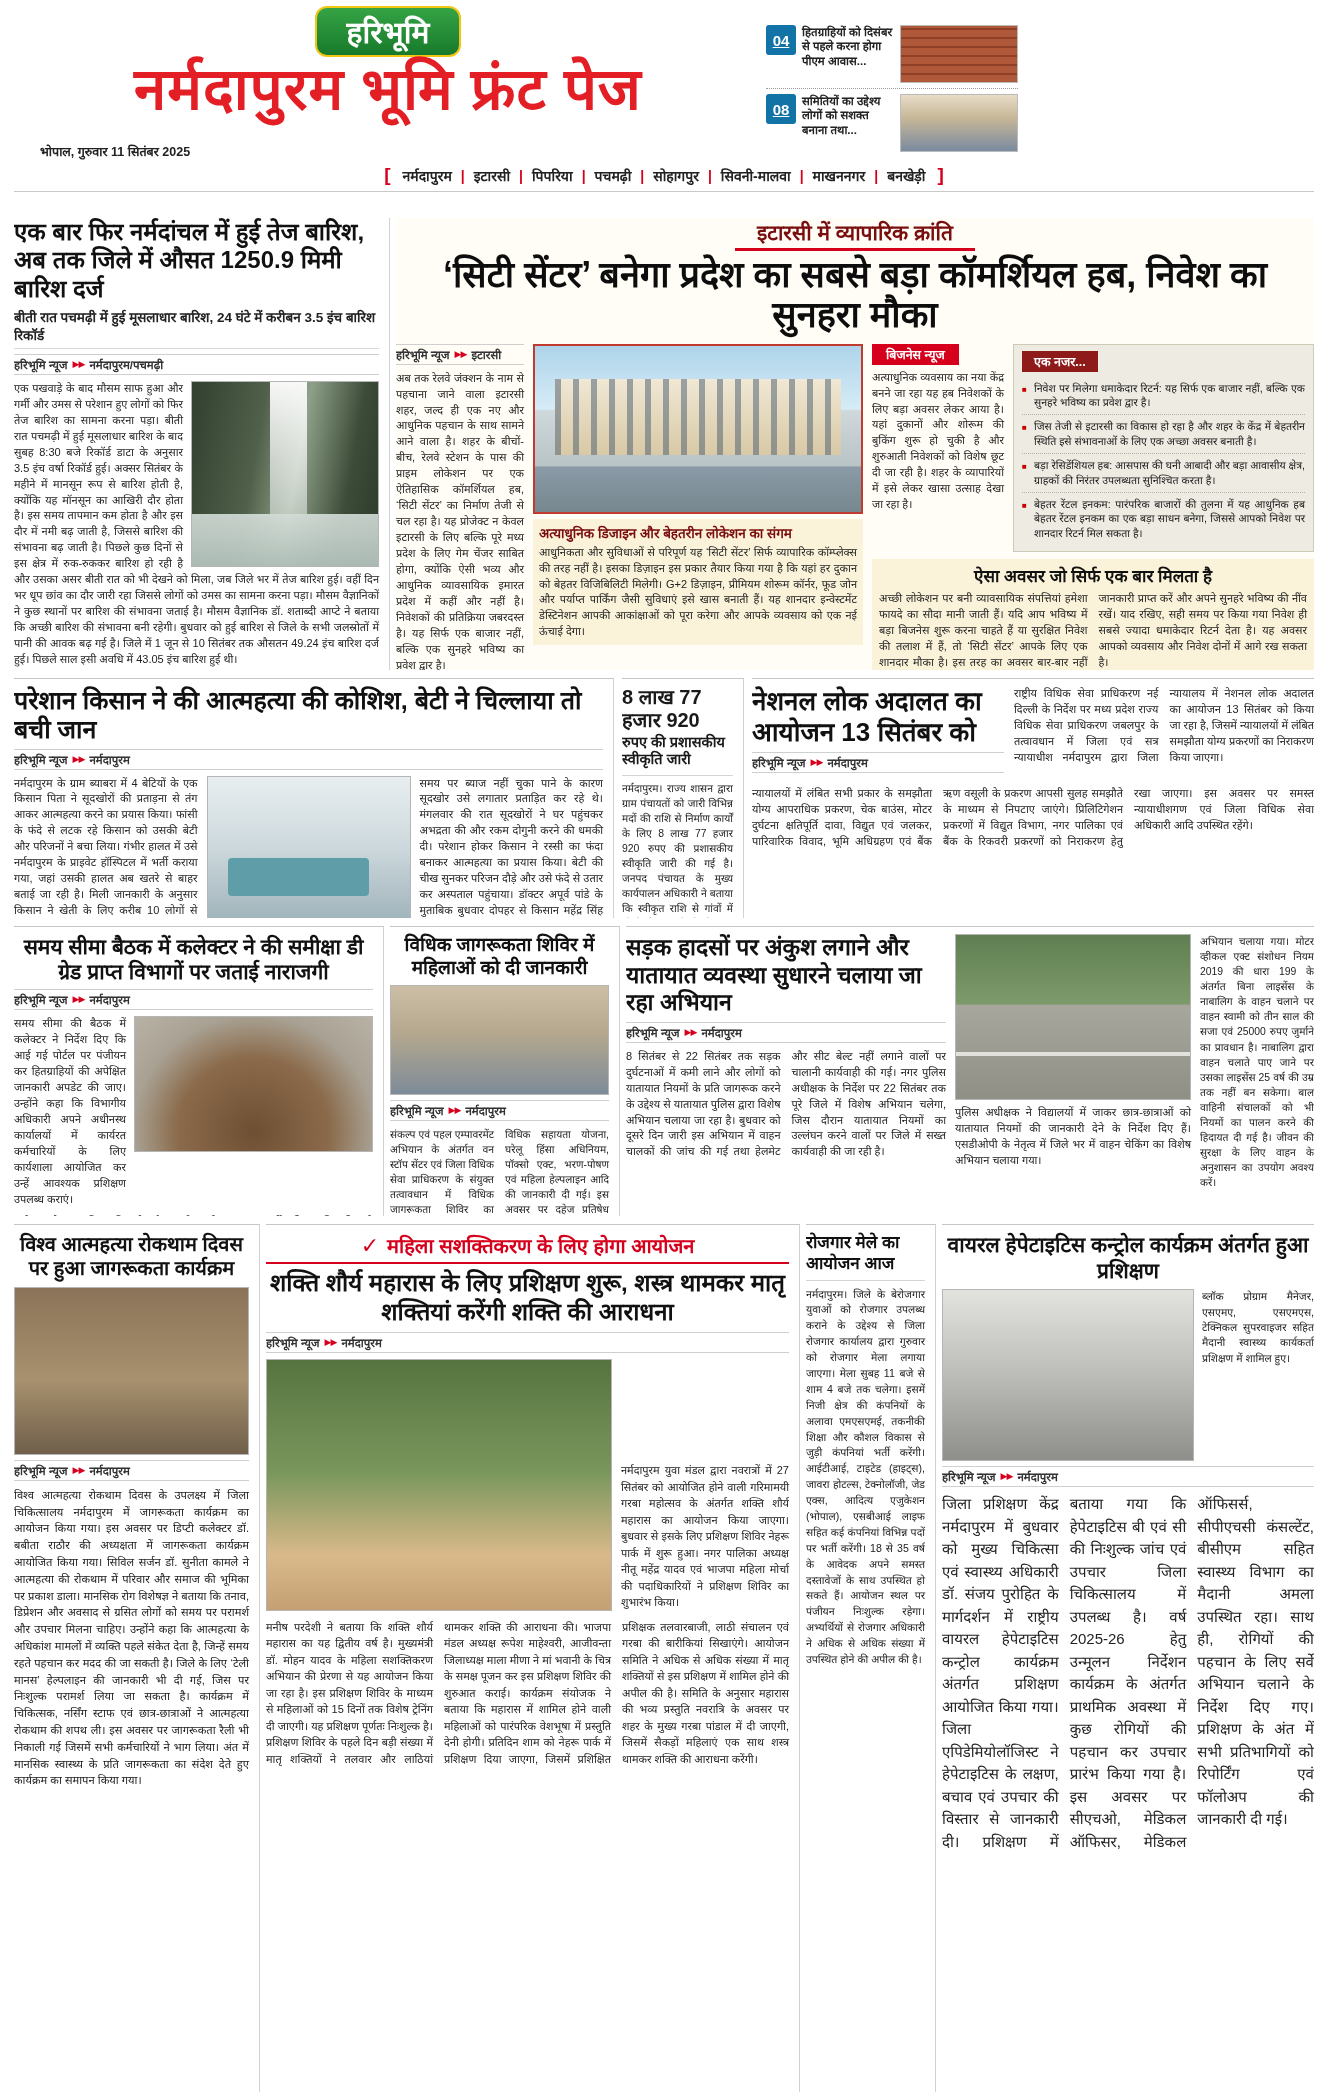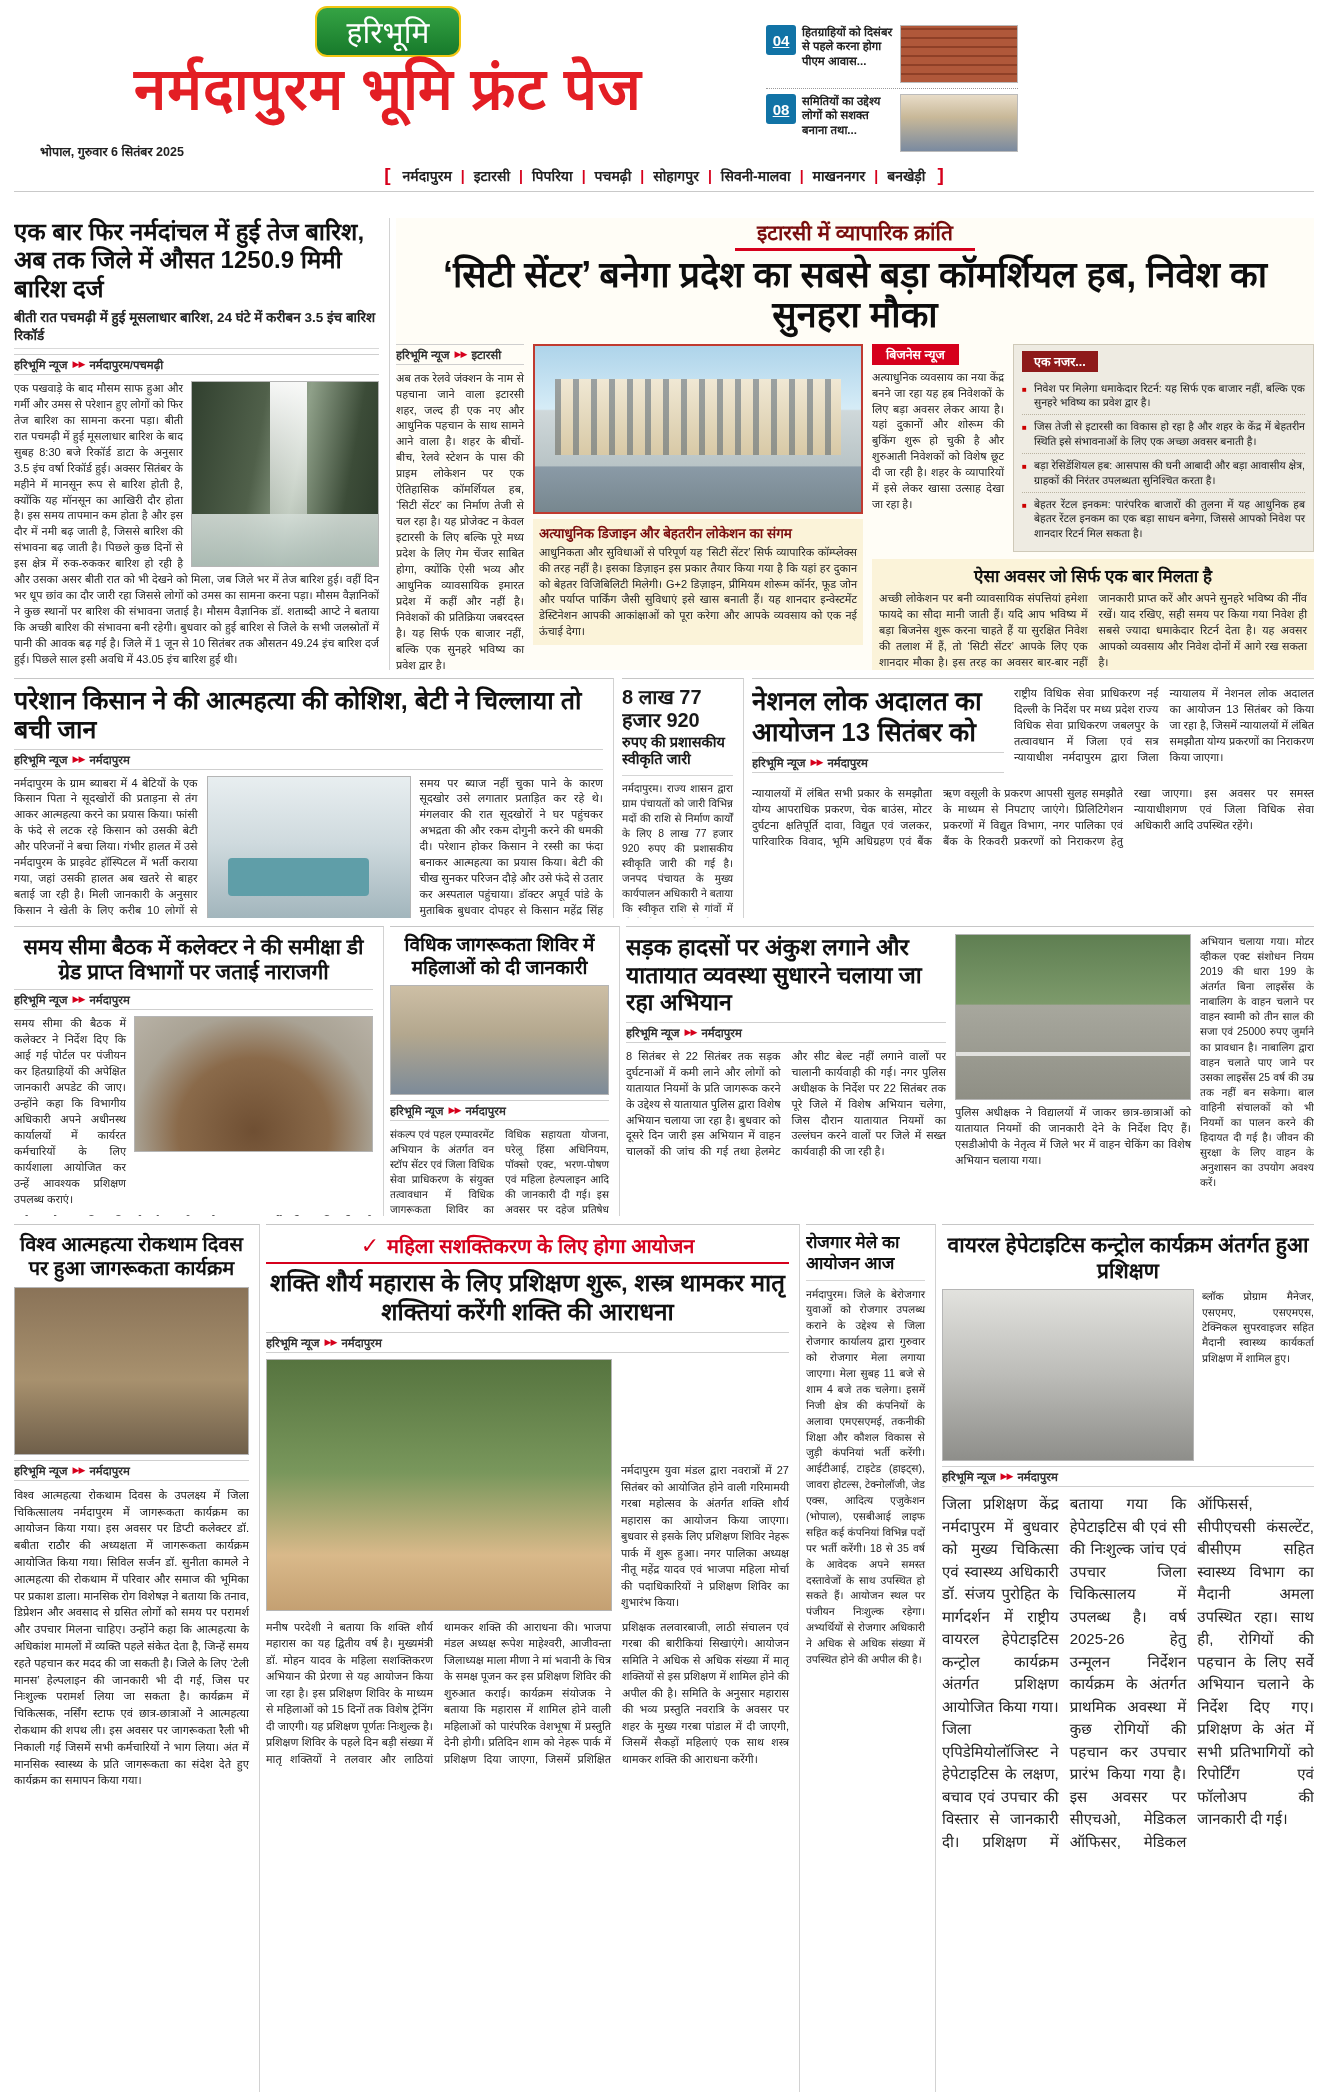--- a/index.html
+++ b/index.html
@@ -4,21 +4,21 @@
 <style>
 *{margin:0;padding:0;box-sizing:border-box;}
 html,body{background:#e9e9e9;}
 .page{position:relative;width:1328px;height:2092px;margin:0 auto;background:#ffffff;
   font-family:"Liberation Sans","DejaVu Sans",sans-serif;color:#1a1a1a;overflow:hidden;}
 
 
 .masthead{position:absolute;left:14px;top:6px;width:1300px;height:152px;}
 .mast-left{position:absolute;left:0;top:0;width:748px;text-align:center;}
 .logo-box{display:inline-block;background:linear-gradient(180deg,#35a344,#177a2b);color:#fff;
-  font-size:30px;font-weight:normal;padding:3px 30px;border-radius:12px;border:2px solid #f2c614;}
+  font-size:30px;font-weight:bold;padding:3px 30px;border-radius:12px;border:2px solid #f2c614;}
 .paper-title{font-size:58px;font-weight:800;color:#e31e24;line-height:1.05;margin-top:2px;letter-spacing:1px;}
 .dateline{position:absolute;left:40px;top:143px;font-size:12.5px;font-weight:bold;color:#222;}
 .briefs{position:absolute;left:752px;top:14px;width:252px;}
 .brief{display:flex;gap:6px;align-items:flex-start;padding:5px 0;border-bottom:1px dotted #9a9a9a;}
 .brief:last-child{border-bottom:none;}
 .brief-num{flex:0 0 30px;height:30px;background:#1173a6;color:#fff;font-weight:bold;font-size:15px;
   display:flex;align-items:center;justify-content:center;border-radius:3px;text-decoration:underline;}
 .brief-text{flex:1;font-size:11.5px;font-weight:bold;line-height:1.25;color:#222;text-align:left;}
 .brief-thumb{flex:0 0 118px;height:58px;border:1px solid #bbb;}
 .thumb-bricks{background:repeating-linear-gradient(0deg,#b0583a 0 7px,#8f4027 7px 9px);}
@@ -174,21 +174,21 @@
         <div class="brief-text">हितग्राहियों को दिसंबर से पहले करना होगा पीएम आवास...</div>
         <div class="brief-thumb thumb-bricks"></div>
       </div>
       <div class="brief">
         <div class="brief-num">08</div>
         <div class="brief-text">समितियों का उद्देश्य लोगों को सशक्त बनाना तथा...</div>
         <div class="brief-thumb thumb-crowd"></div>
       </div>
     </div>
   </header>
-  <div class="dateline">भोपाल, गुरुवार 6 सितंबर 2025</div>
+  <div class="dateline">भोपाल, गुरुवार 11 सितंबर 2025</div>
 
   <nav class="nav">
     <span class="nav-item">नर्मदापुरम</span><span class="nav-item">इटारसी</span><span class="nav-item">पिपरिया</span><span class="nav-item">पचमढ़ी</span><span class="nav-item">सोहागपुर</span><span class="nav-item">सिवनी-मालवा</span><span class="nav-item">माखननगर</span><span class="nav-item">बनखेड़ी</span>
   </nav>
 
   <section class="article rain vline-r">
     <h2 class="rain-head">एक बार फिर नर्मदांचल में हुई तेज बारिश, अब तक जिले में औसत 1250.9 मिमी बारिश दर्ज</h2>
     <div class="rain-subhead">बीती रात पचमढ़ी में हुई मूसलाधार बारिश, 24 घंटे में करीबन 3.5 इंच बारिश रिकॉर्ड</div>
     <div class="byline">
       <span>हरिभूमि न्यूज</span>

